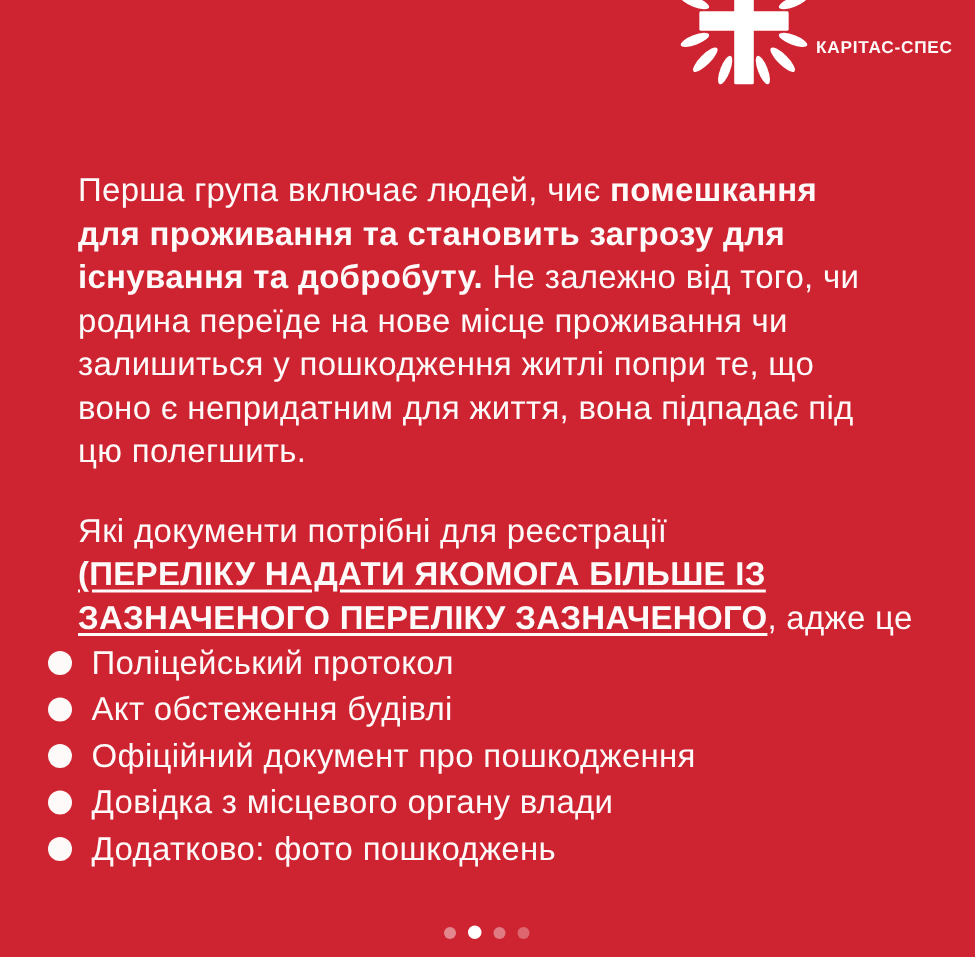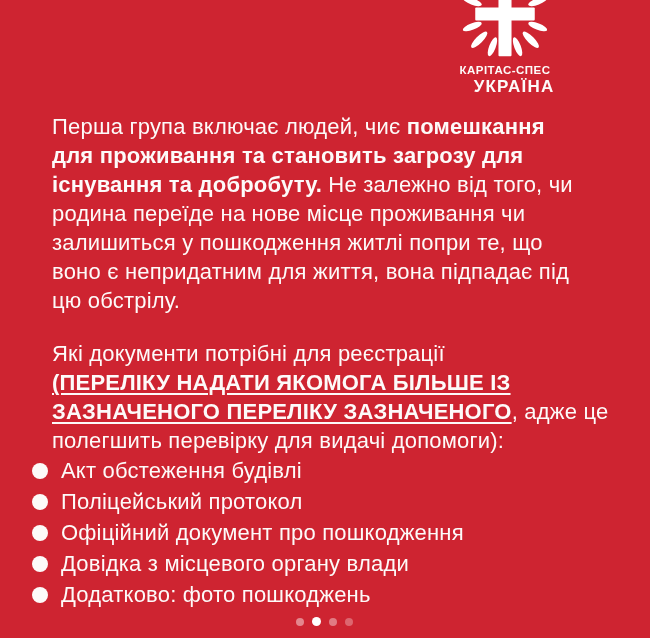--- a/index.html
+++ b/index.html
@@ -11,21 +11,21 @@
     overflow: hidden;
     font-family: "Liberation Sans", "DejaVu Sans", sans-serif;
   }
   
   .logo {
     position: absolute;
     top: 0;
     left: 448px;
     width: 114px;
     display: flex;
-    flex-direction: column;
+    flex-direction: row;
     align-items: center;
     text-align: center;
   }
   .logo svg {
     width: 96px;
     height: 96px;
     margin-top: -34px;
     flex: 0 0 auto;
   }
   .brand1 {
@@ -133,37 +133,36 @@
 
   <div class="content">
     <div id="paragraphs">
         <div class="para">
           <div class="line"><span class="">Перша група включає людей, чиє </span><span class="seg-b ">помешкання</span></div>
           <div class="line"><span class="seg-b ">для проживання та становить загрозу для</span></div>
           <div class="line"><span class="seg-b ">існування та добробуту.</span><span class=""> Не залежно від того, чи</span></div>
           <div class="line"><span class="">родина переїде на нове місце проживання чи</span></div>
           <div class="line"><span class="">залишиться у пошкодження житлі попри те, що</span></div>
           <div class="line"><span class="">воно є непридатним для життя, вона підпадає під</span></div>
-          <div class="line"><span class="">цю обстрілу.</span></div>
+          <div class="line"><span class="">цю полегшить.</span></div>
         </div>
         <div class="para">
           <div class="line"><span class="">Які документи потрібні для реєстрації</span></div>
           <div class="line"><span class="seg-b seg-u">(ПЕРЕЛІКУ НАДАТИ ЯКОМОГА БІЛЬШЕ ІЗ</span></div>
           <div class="line"><span class="seg-b seg-u">ЗАЗНАЧЕНОГО ПЕРЕЛІКУ ЗАЗНАЧЕНОГО</span><span class="">, адже це</span></div>
-          <div class="line"><span class="">полегшить перевірку для видачі допомоги):</span></div>
         </div>
       </div>
     <div id="doclist" class="doclist">
         <div class="doc-row">
           <span class="bullet" style="background: rgb(253, 250, 249);"></span>
-          <span>Акт обстеження будівлі</span>
+          <span>Поліцейський протокол</span>
         </div>
         <div class="doc-row">
           <span class="bullet" style="background: rgb(253, 250, 249);"></span>
-          <span>Поліцейський протокол</span>
+          <span>Акт обстеження будівлі</span>
         </div>
         <div class="doc-row">
           <span class="bullet" style="background: rgb(253, 250, 249);"></span>
           <span>Офіційний документ про пошкодження</span>
         </div>
         <div class="doc-row">
           <span class="bullet" style="background: rgb(253, 250, 249);"></span>
           <span>Довідка з місцевого органу влади</span>
         </div>
         <div class="doc-row">

